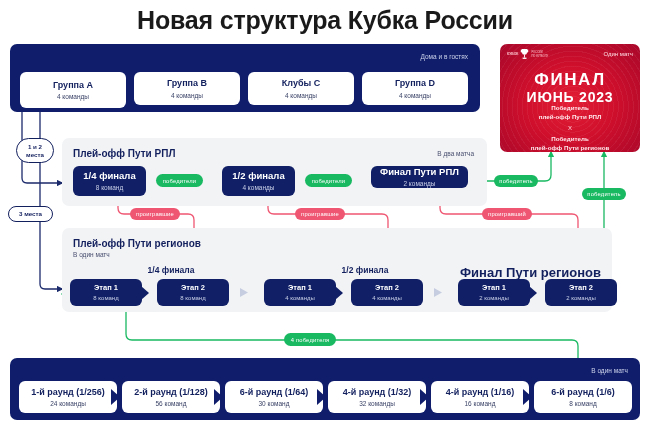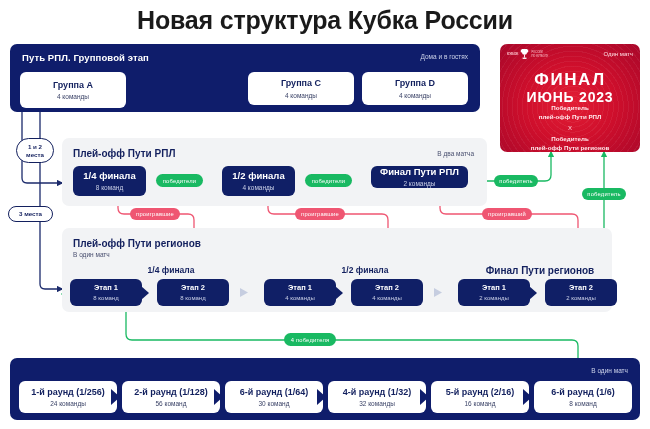--- a/index.html
+++ b/index.html
@@ -160,29 +160,32 @@
 
     <path class="wire-pink" d="M440,196 L440,208 Q440,214 446,214 L572,214 Q578,214 578,220 L578,270" marker-end="url(#ahPink)"></path>
 
     <path class="wire-green" d="M604,292 L604,152" marker-end="url(#ahGreen)"></path>
 
     <path class="wire-green" d="M578,362 L578,346 Q578,340 572,340 L132,340 Q126,340 126,334 L126,300 Q126,294 120,294 L62,294" marker-end="url(#ahGreen)"></path>
   </svg>
 
   <div class="panel panel-navy" style="left:10px; top:44px; width:470px; height:68px;">
   </div>
-  <div class="panel-title-light" style="left:22px; top:52px;">Путь РПЛ. Групповой этап</div>
   <div class="panel-note-light" style="right:182px; top:53px; width:100px;">Дома и в гостях</div>
 
   <div class="wcard" style="left:20px; top:72px; width:106px; height:36px;">
     <div class="t1">Группа A</div>
     <div class="t2">4 команды</div>
   </div>
+  <div class="wcard" style="left:134px; top:72px; width:106px; height:33px;">
+    <div class="t1">Группа B</div>
+    <div class="t2">4 команды</div>
+  </div>
   <div class="wcard" style="left:248px; top:72px; width:106px; height:33px;">
-    <div class="t1">Группа C</div>
+    <div class="t1">Клубы C</div>
     <div class="t2">4 команды</div>
   </div>
   <div class="wcard" style="left:362px; top:72px; width:106px; height:33px;">
     <div class="t1">Группа D</div>
     <div class="t2">4 команды</div>
   </div>
 
   <div class="final-card" style="left:500px; top:44px; width:140px; height:108px;">
     <div class="rings"></div>
 
@@ -241,21 +244,21 @@
   <div class="pill pill-pink" style="left:130px; top:208px; width:50px; height:12px;">проигравшие</div>
   <div class="pill pill-pink" style="left:295px; top:208px; width:50px; height:12px;">проигравшие</div>
   <div class="pill pill-pink" style="left:482px; top:208px; width:50px; height:12px;">проигравший</div>
 
   <div class="panel panel-light" style="left:62px; top:228px; width:550px; height:84px;"></div>
   <div class="panel-title-dark" style="left:73px; top:238px;">Плей-офф Пути регионов</div>
   <div class="panel-note-dark" style="left:73px; top:251px;">В один матч</div>
 
   <div class="panel-title-dark" style="left:106px; top:265px; width:130px; text-align:center; font-size:8.5px;">1/4 финала</div>
   <div class="panel-title-dark" style="left:300px; top:265px; width:130px; text-align:center; font-size:8.5px;">1/2 финала</div>
-  <div class="panel-title-dark" style="left:460px; top:265px; width:160px; text-align:center; font-size:10px;">Финал Пути регионов</div>
+  <div class="panel-title-dark" style="left:460px; top:265px; width:160px; text-align:left; font-size:13px;">Финал Пути регионов</div>
 
   <div class="nbox small chev" style="left:70px; top:279px; width:72px; height:27px;">
     <div class="t1">Этап 1</div>
     <div class="t2">8 команд</div>
   </div>
   <div class="nbox small" style="left:157px; top:279px; width:72px; height:27px;">
     <div class="t1">Этап 2</div>
     <div class="t2">8 команд</div>
   </div>
 
@@ -297,21 +300,21 @@
   </div>
   <div class="wcard" style="left:225px; top:381px; width:98px; height:32px;">
     <div class="t1">6-й раунд (1/64)</div>
     <div class="t2">30 команд</div>
   </div>
   <div class="wcard" style="left:328px; top:381px; width:98px; height:32px;">
     <div class="t1">4-й раунд (1/32)</div>
     <div class="t2">32 команды</div>
   </div>
   <div class="wcard" style="left:431px; top:381px; width:98px; height:32px;">
-    <div class="t1">5-й раунд (2/16)</div>
+    <div class="t1">4-й раунд (1/16)</div>
     <div class="t2">16 команд</div>
   </div>
   <div class="wcard" style="left:534px; top:381px; width:98px; height:32px;">
     <div class="t1">6-й раунд (1/6)</div>
     <div class="t2">8 команд</div>
   </div>
 
   <svg style="position:absolute; left:0; top:0; width:650px; height:429px; pointer-events:none;">
     <path d="M111,389 L120,397 L111,405 z" fill="#0f1d6b"></path>
     <path d="M214,389 L223,397 L214,405 z" fill="#0f1d6b"></path>

